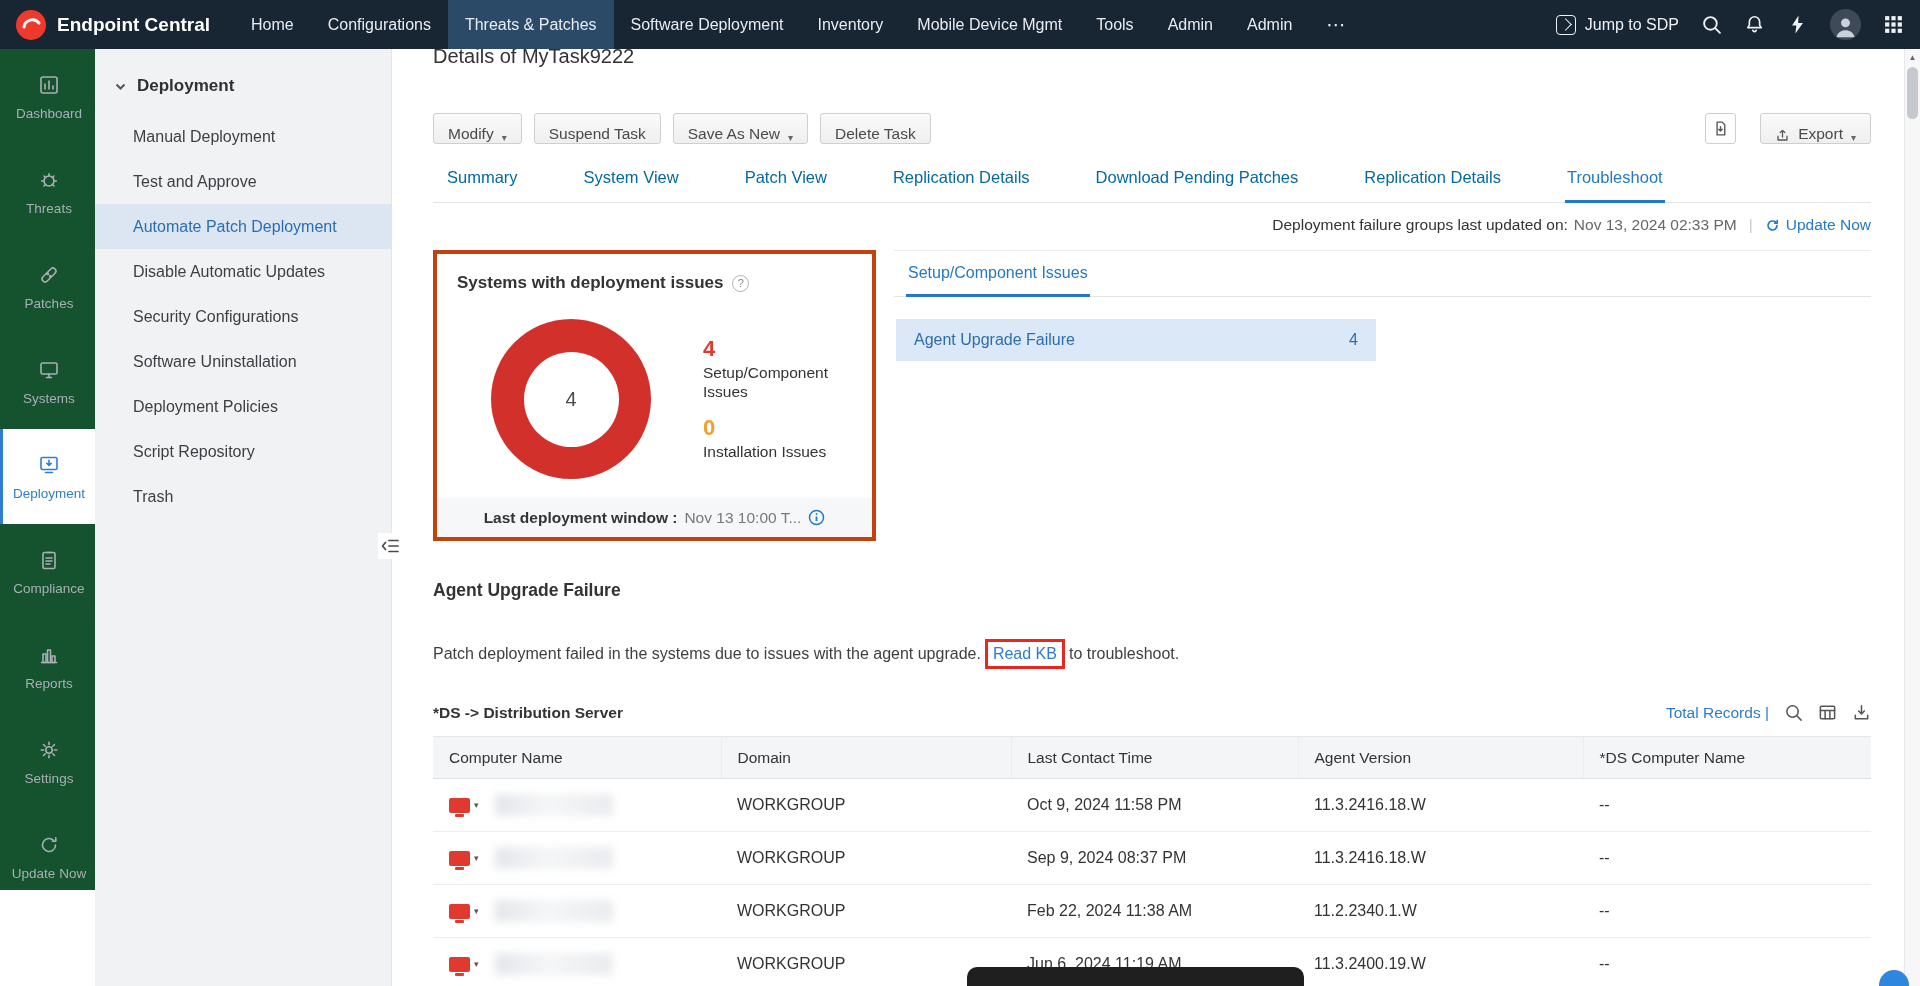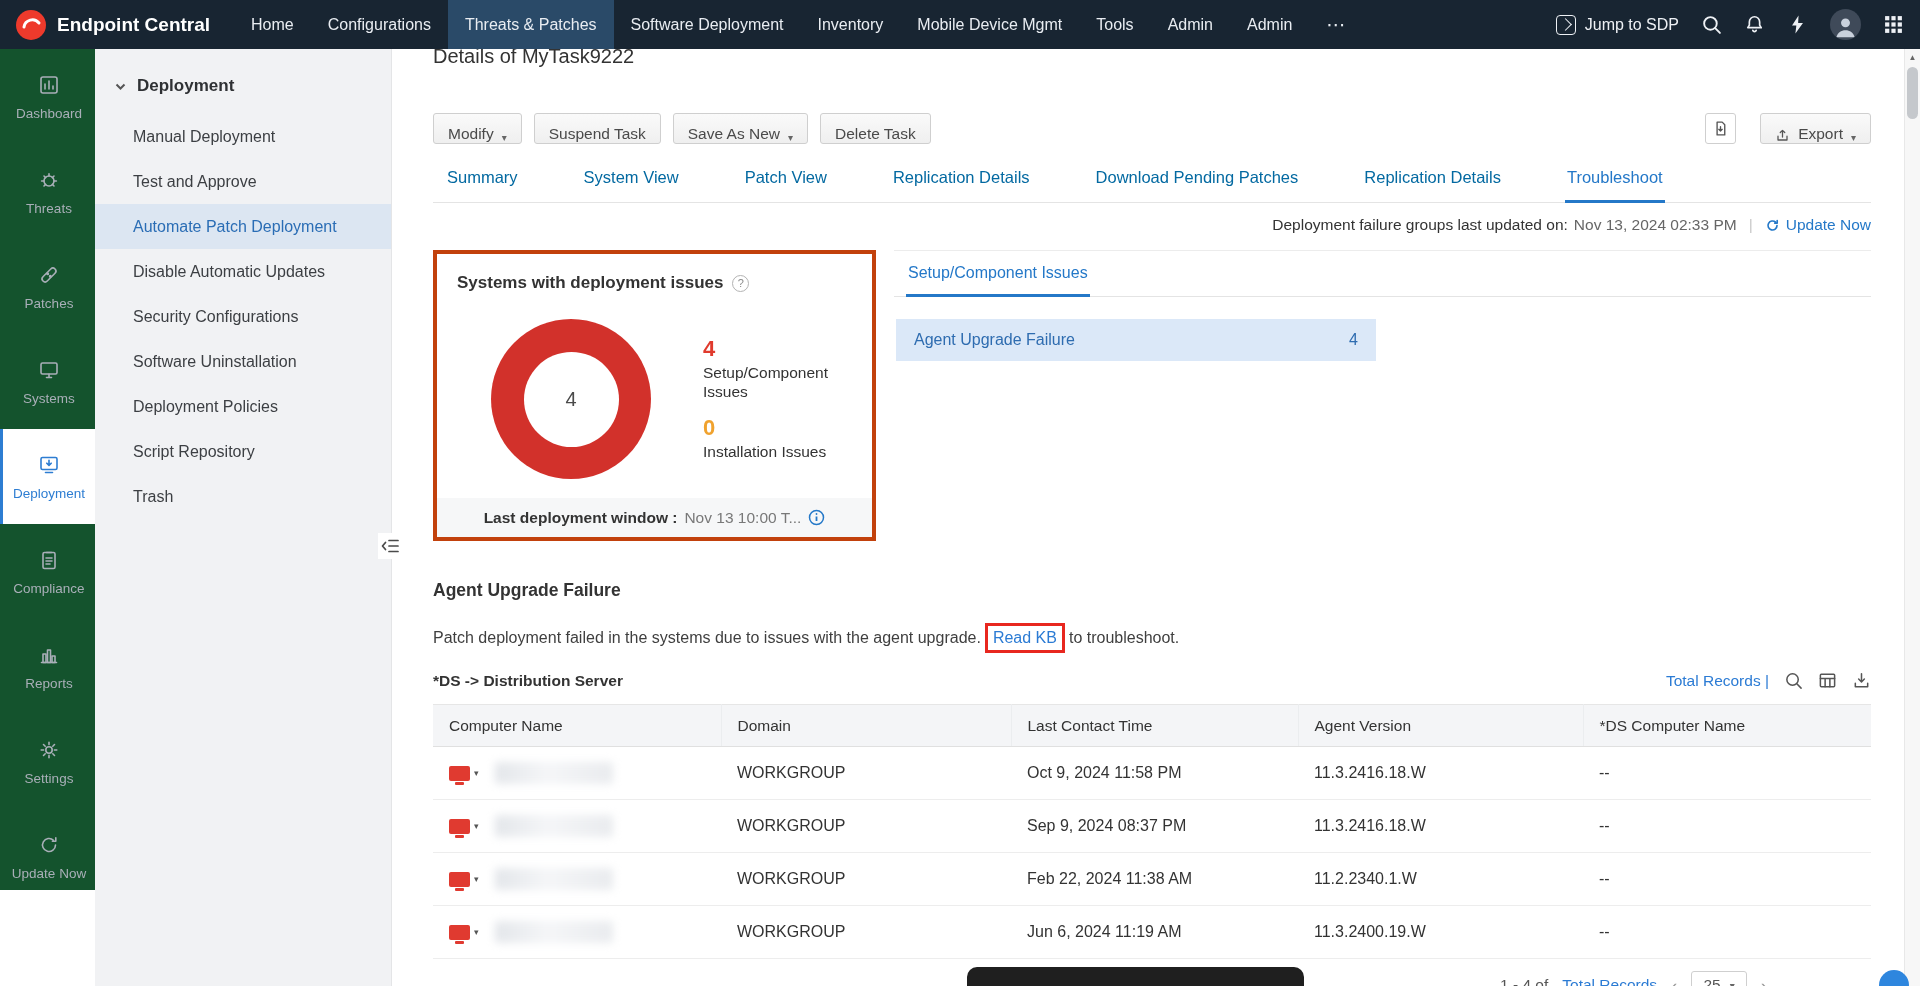--- a/index.html
+++ b/index.html
@@ -83,21 +83,21 @@
   .info-badge svg{width:17px;height:17px;stroke:#2478c8;fill:none;stroke-width:1.5}
 
   .issues-panel{flex:1;border-top:1px solid #ececec}
   .panel-tabs{border-bottom:1px solid #e4e4e4;padding-left:12px}
   .panel-tab{display:inline-block;padding:13px 2px 12px;color:#2478c8;font-size:16px;font-weight:500;border-bottom:3px solid #2478c8;margin-bottom:-1px;cursor:pointer}
   .panel-row{margin-top:22px;margin-left:2px;width:480px;height:42px;background:#dbe8f8;display:flex;align-items:center;justify-content:space-between;
     padding:0 18px;color:#2e6cb0;font-size:16px;cursor:pointer}
 
   .section-heading{margin-top:39px;font-size:17.5px;font-weight:bold;color:#333}
   .kb-text{margin-top:22px;font-size:16px;color:#3f3f3f;display:flex;align-items:center}
-  .kb-box{border:3px solid #e8271f;padding:3px 5px;margin:0 4px;display:inline-block}
+  .kb-box{border:3px solid #e8271f;padding:3px 5px;margin:16px 4px;display:inline-block}
   .kb-link{color:#2b7bd4;cursor:pointer}
 
   .ds-row{margin-top:18px;display:flex;align-items:center}
   .ds-note{font-weight:bold;font-size:15.5px;color:#333}
   .table-utils{margin-left:auto;display:flex;align-items:center;gap:15px}
   .total-link{color:#2b7bd4;font-size:15.5px;cursor:pointer;white-space:nowrap}
   .util-icon{width:19px;height:19px;cursor:pointer}
   .util-icon svg{width:19px;height:19px;stroke:#555;fill:none;stroke-width:1.6;stroke-linecap:round;stroke-linejoin:round}
 
   .grid{margin-top:14px;width:100%;border-collapse:collapse;table-layout:fixed}

